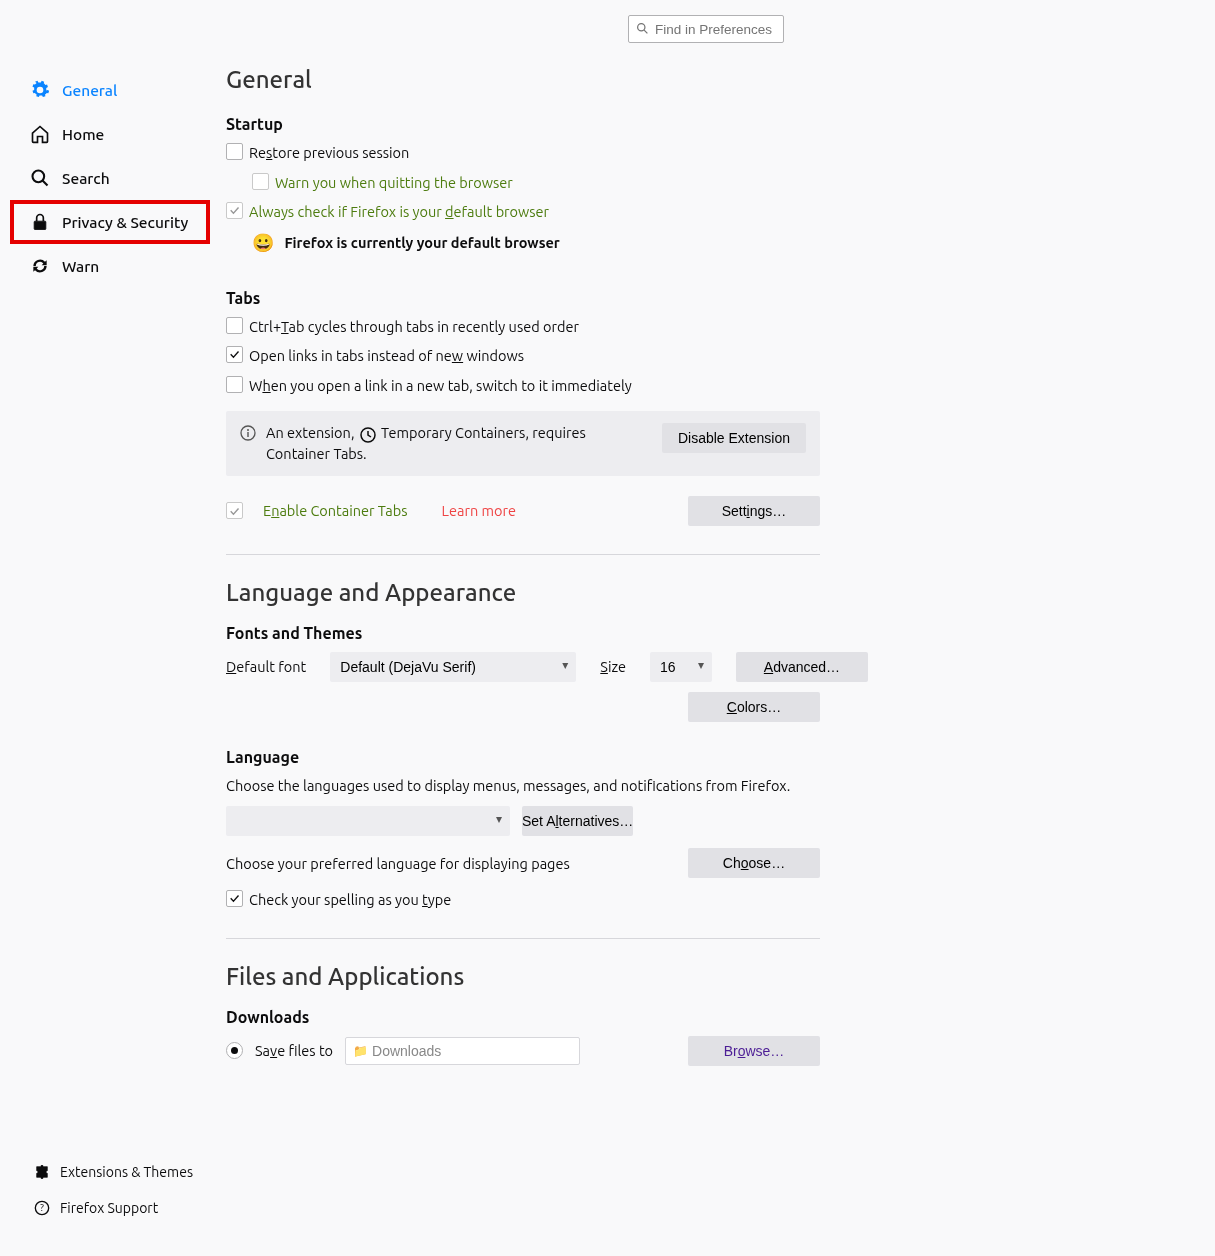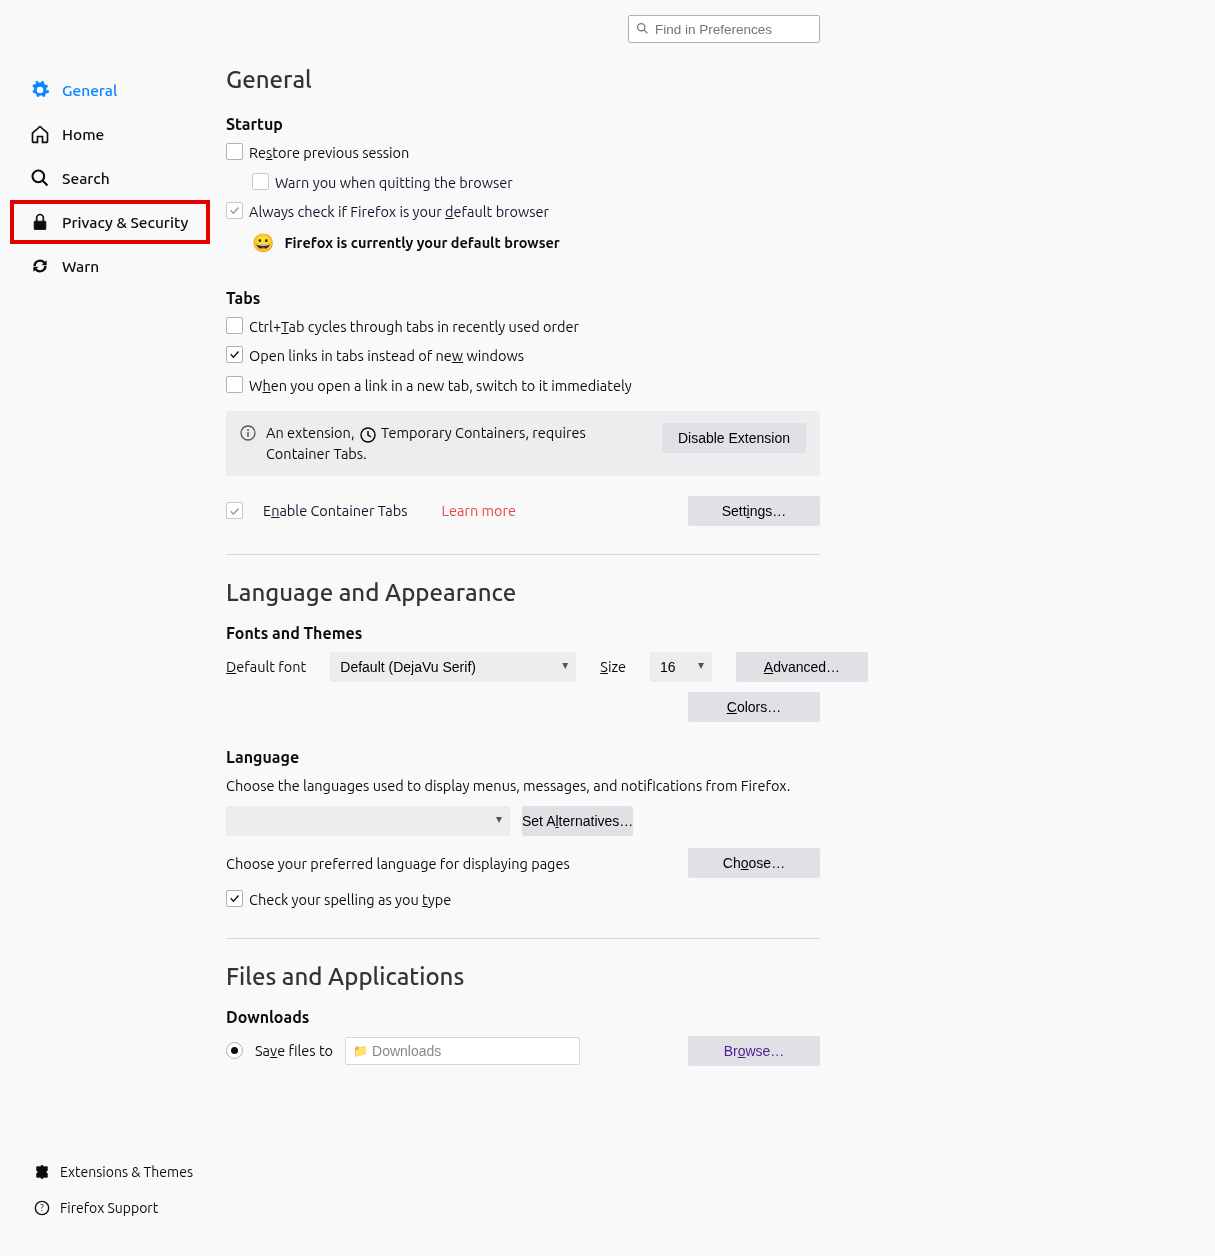--- a/index.html
+++ b/index.html
@@ -10,21 +10,21 @@
     background: #f9f9fa;
     width: 1215px;
     height: 1256px;
     overflow: hidden;
     position: relative;
   }
   .search-wrap {
     position: absolute;
     top: 15px;
     left: 628px;
-    width: 192px;
+    width: 156px;
   }
   .search-box {
     width: 100%;
     height: 28px;
     border: 1px solid #b1b1b3;
     border-radius: 2px;
     padding: 0 8px 0 26px;
     font-size: 13.5px;
     background: #fff;
     color: #737373;
@@ -131,21 +131,21 @@
     width: 17px; height: 17px;
     border: 1px solid #b1b1b3;
     border-radius: 50%;
     background: #fff;
     flex-shrink: 0;
     display:flex;align-items:center;justify-content:center;
   }
   .radio.checked::before {
     content:"";width:7px;height:7px;border-radius:50%;background:#0c0c0d;
   }
-  .disabled-text { color: #0f172a; }
+  .disabled-text { color: #4d7c0f; }
   .default-status {
     display: flex;
     align-items: center;
     gap: 10px;
     margin-left: 26px;
     margin-top: 2px;
     margin-bottom: 36px;
     font-weight: 700;
   }
   .emoji { font-size: 18px; }

